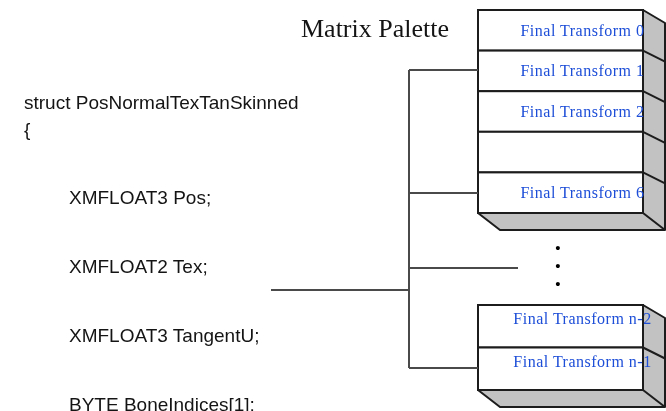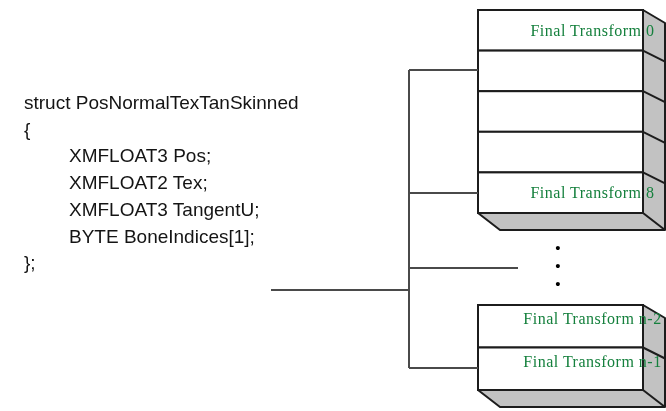--- a/index.html
+++ b/index.html
@@ -55,33 +55,33 @@
   }
   .code {
     position: absolute;
     left: 24px; top: 90px;
     font-family: "Liberation Sans", sans-serif;
     font-size: 19px;
     line-height: 26.7px;
     color: var(--text);
     white-space: nowrap;
   }
-  .code-line.indent { padding-left: 45px; }
+  .code-line.indent { padding-left: 45px; margin-top: 42px; }
   .box-label {
     position: absolute;
-    left: 488px;
+    left: 478px;
     width: 165px;
     height: 41px;
     display: flex;
     align-items: center;
     justify-content: center;
     font-family: "Liberation Serif", serif;
     font-size: 16px;
     letter-spacing: 0.5px;
-    color: #15803d;
+    color: #1d4ed8;
     white-space: nowrap;
     padding-left: 44px;
   }
   .box-label.tall { height: 28px; }
   .dots {
     position: absolute;
     left: 550px; top: 239px; width: 16px;
     text-align: center;
     font-size: 15px;
     line-height: 18px;
@@ -120,33 +120,36 @@
     <line class="wire" x1="271" y1="290" x2="409" y2="290"></line>
 
     <line class="wire" x1="409" y1="70" x2="409" y2="368"></line>
 
     <line class="wire" x1="409" y1="70" x2="478" y2="70"></line>
     <line class="wire" x1="409" y1="193" x2="478" y2="193"></line>
     <line class="wire" x1="409" y1="268" x2="518" y2="268"></line>
     <line class="wire" x1="409" y1="368" x2="478" y2="368"></line>
   </svg>
 
+  <div class="title">Matrix Palette</div>
 
   <div class="code">
     <div class="code-line">struct PosNormalTexTanSkinned</div>
     <div class="code-line">{</div>
     <div class="code-line indent">XMFLOAT3 Pos;</div>
     <div class="code-line indent">XMFLOAT2 Tex;</div>
     <div class="code-line indent">XMFLOAT3 TangentU;</div>
     <div class="code-line indent">BYTE BoneIndices[1];</div>
     <div class="code-line">};</div>
   </div>
 
   <div class="box-label" style="top:10px">Final Transform 0</div>
-  <div class="box-label" style="top:172.4px">Final Transform 8</div>
+  <div class="box-label" style="top:50.6px">Final Transform 1</div>
+  <div class="box-label" style="top:91.2px">Final Transform 2</div>
+  <div class="box-label" style="top:172.4px">Final Transform 6</div>
 
   <div class="dots">•
 •
 •</div>
 
   <div class="box-label tall" style="top:305px">Final Transform n-2</div>
   <div class="box-label tall" style="top:347.5px">Final Transform n-1</div>
 
 </div>
 

